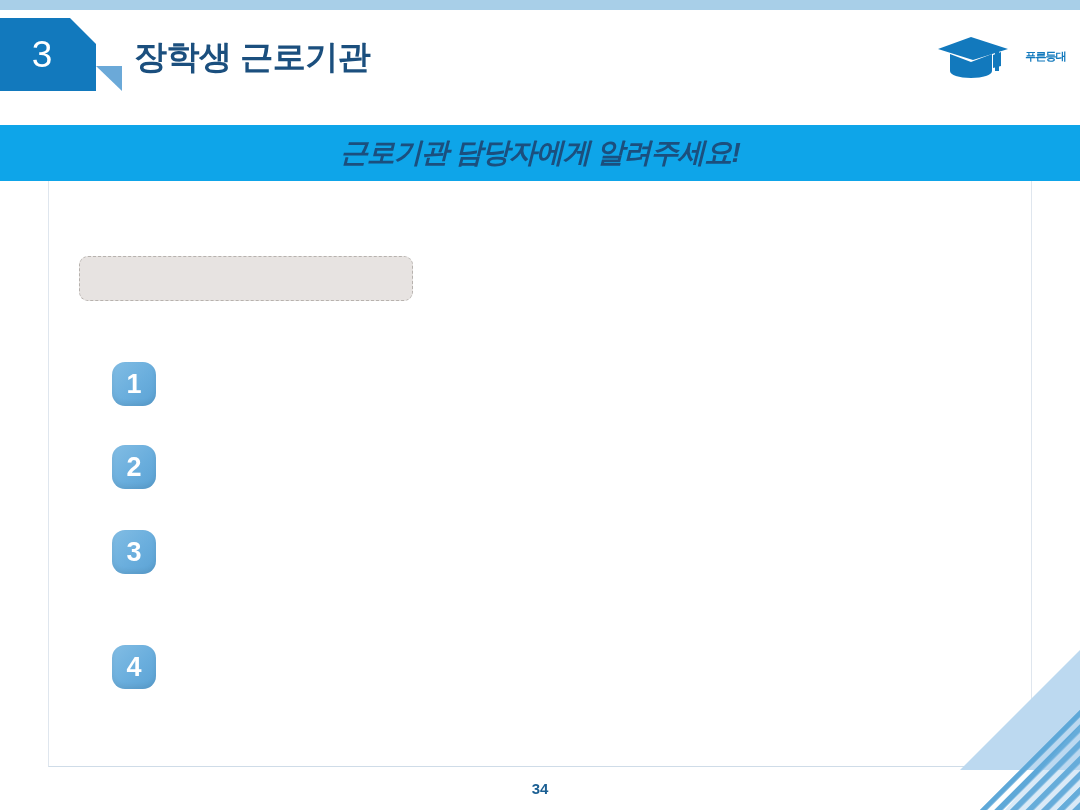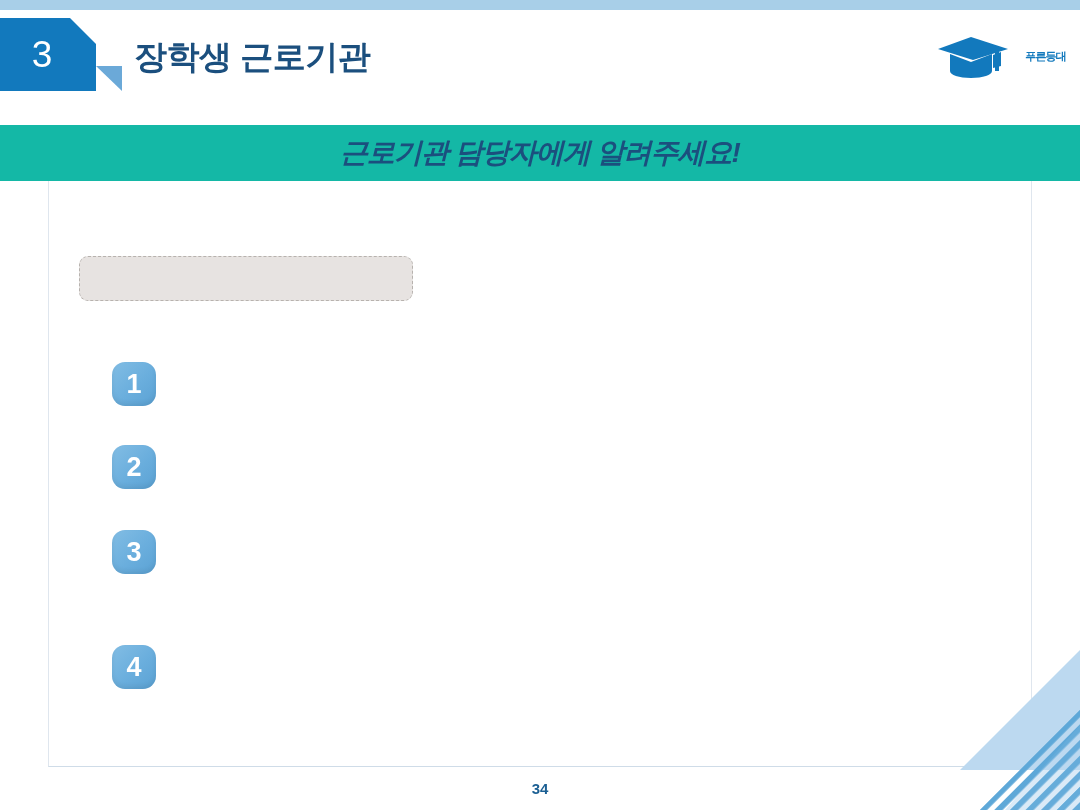--- a/index.html
+++ b/index.html
@@ -77,21 +77,21 @@
     font-size: 25px;
     font-weight: bold;
     letter-spacing: -1.5px;
     line-height: 1.05;
   }
 
   
   .banner {
     position: absolute; left: 0; top: 125px;
     width: 1080px; height: 56px;
-    background: #14b8a6;
+    background: #0ea5e9;
     display: flex; align-items: center; justify-content: center;
   }
   .banner-text {
     color: #1b4f7e;
     font-size: 28px;
     font-weight: bold;
     font-style: italic;
     letter-spacing: -1px;
     white-space: nowrap;
   }

